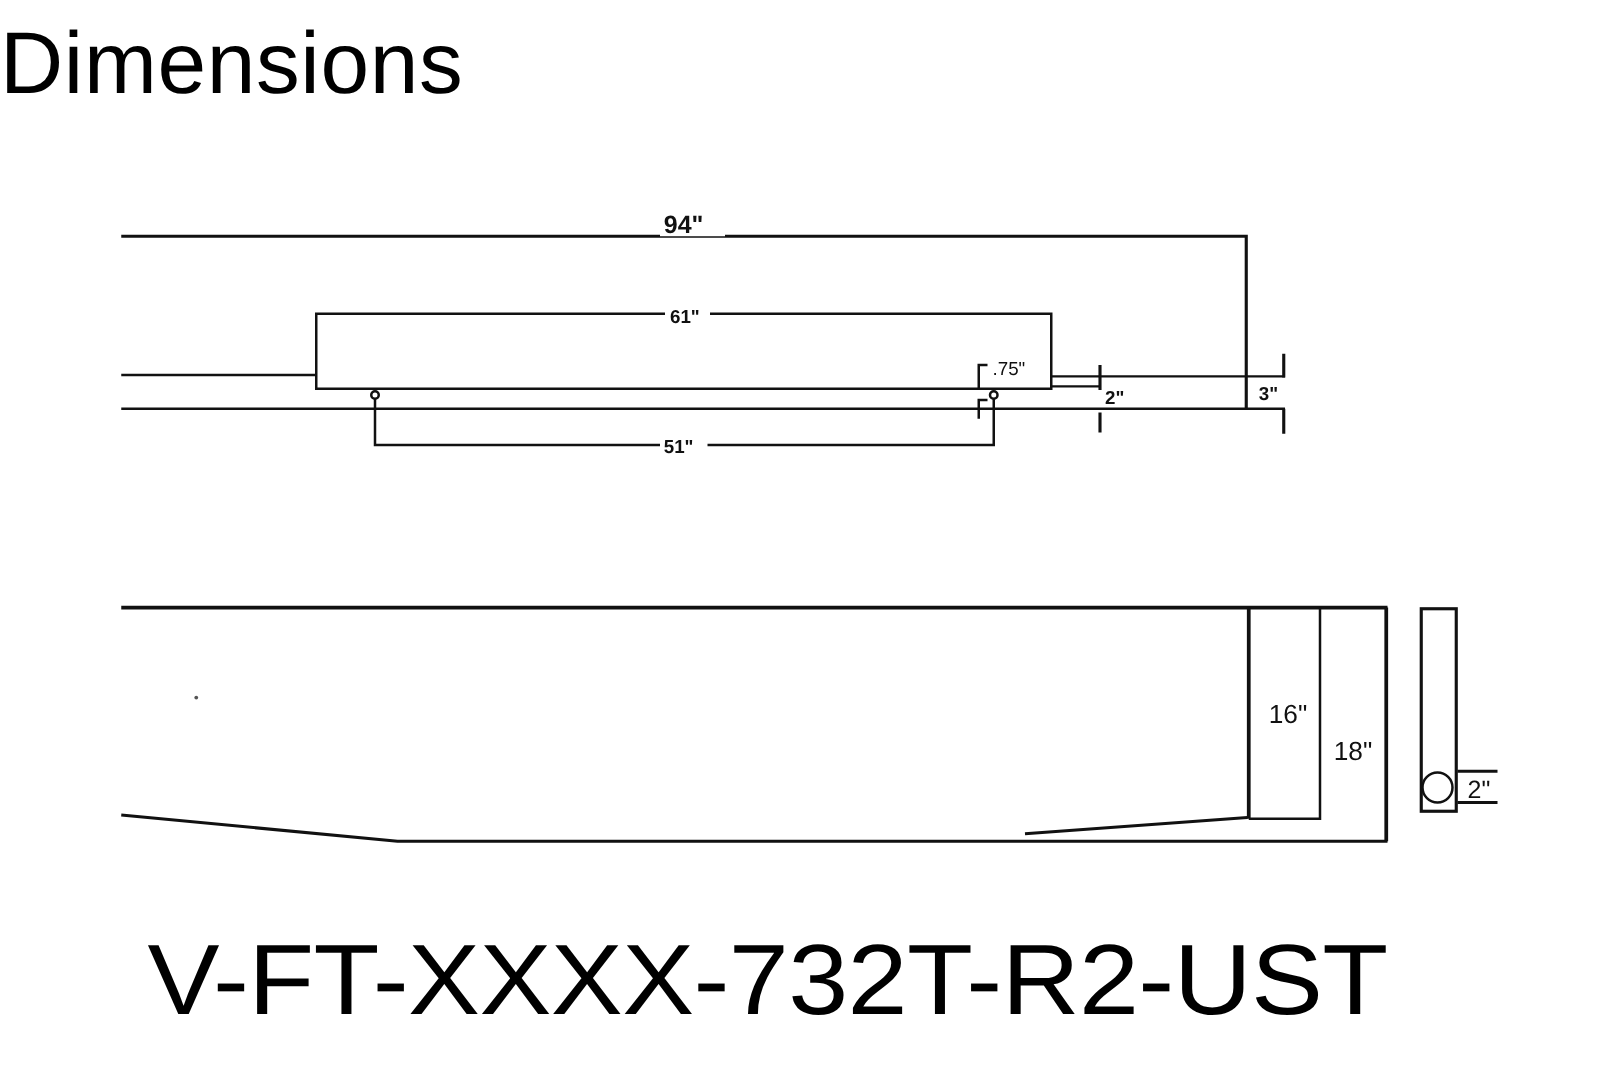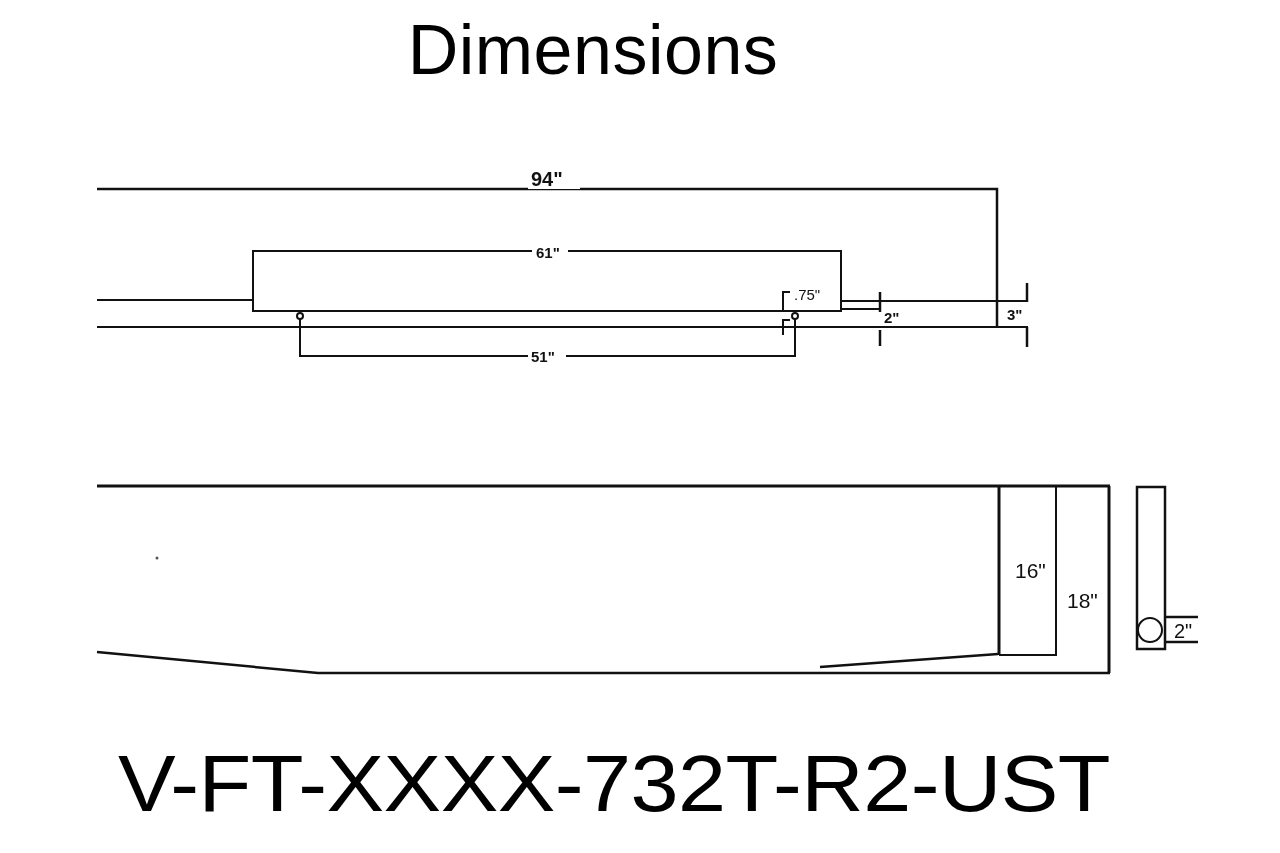--- a/index.html
+++ b/index.html
@@ -1,17 +1,17 @@
 <!DOCTYPE html>
 <html><head>
 <meta charset="utf-8">
 <style>
   html, body { margin: 0; padding: 0; background: #ffffff; }
   body { width: 1280px; height: 853px; position: relative; overflow: hidden; font-family: "Liberation Sans", sans-serif; }
-  .title { position: absolute; left: 0; top: 10px; width: 1186px; text-align: center; font-size: 70px; color: #000; letter-spacing: 0.5px; }
+  .title { position: absolute; left: 0; top: 10px; width: 1186px; font-size: 70px; color: #000; letter-spacing: 0.5px; }
   .part { position: absolute; left: 118px; top: 738px; font-size: 80px; color: #000; letter-spacing: -0.5px; transform: scaleX(1.08); transform-origin: left top; }
   svg.drawing { position: absolute; left: 0; top: 0; }
   .dim { font-family: "Liberation Sans", sans-serif; fill: #111; }
 </style>
 </head>
 <body>
 
 <div class="title">Dimensions</div>
 
 <svg class="drawing" width="1280" height="853" viewBox="0 0 1280 853" xmlns="http://www.w3.org/2000/svg">

